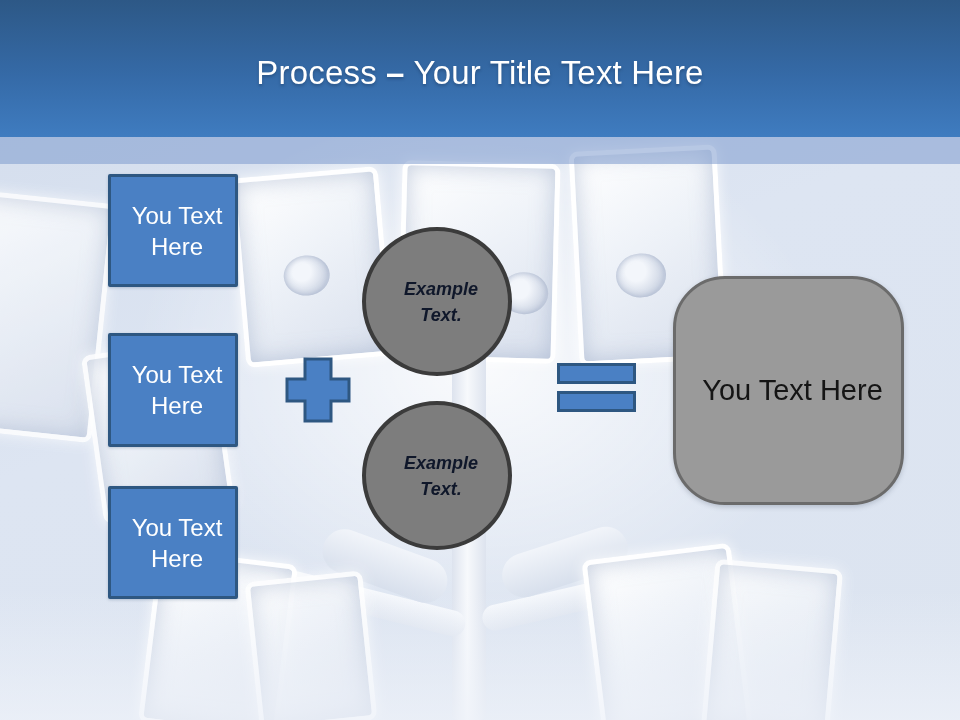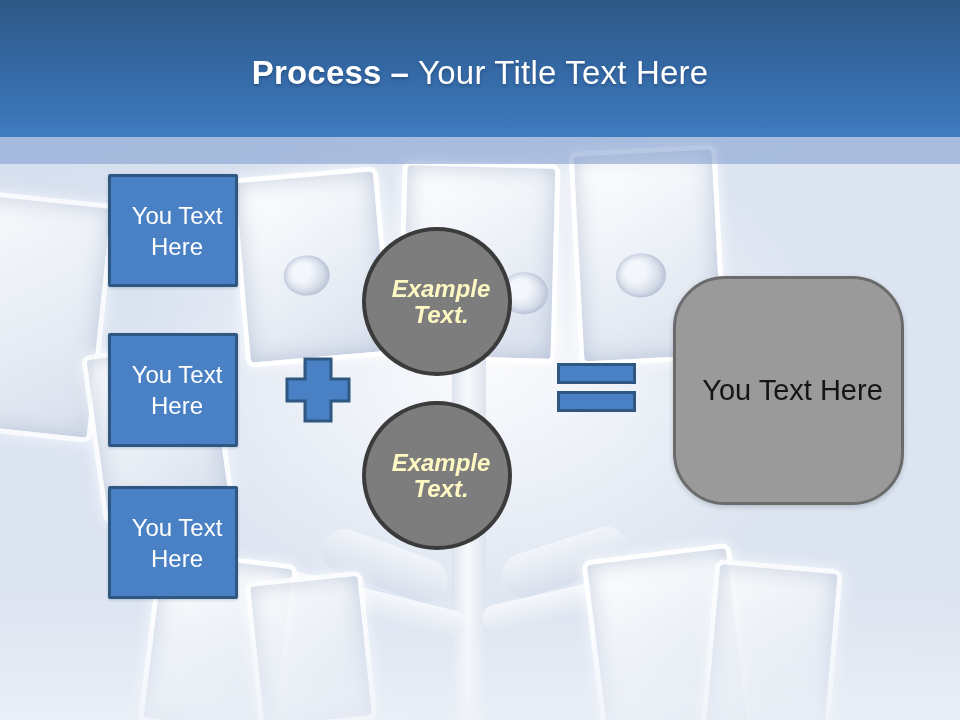--- a/index.html
+++ b/index.html
@@ -14,21 +14,21 @@
   .header {
     position:absolute; left:0; top:0; width:960px; height:137px; z-index:5;
     background:linear-gradient(180deg,#2d5886 0%,#356aa7 55%,#3f7cc0 100%);
   }
   .title {
     position:absolute; top:53px; left:0; width:100%;
     text-align:center; color:#ffffff; font-size:33px; line-height:40px;
     text-shadow:0 2px 3px rgba(20,40,70,.35);
     font-weight:400; letter-spacing:.2px;
   }
-  .title .em { font-weight:700; }
+  .title .em { font-weight:400; }
   .title .dash { font-weight:700; margin:0 9px; }
 
   
   .band {
     position:absolute; left:0; top:137px; width:960px; height:27px; z-index:2;
     background:rgba(125,155,205,0.55);
   }
 
   
   .photo { position:absolute; left:0; top:136px; width:960px; height:584px; z-index:1; }
@@ -97,21 +97,21 @@
 
   .circle {
     left:362px; width:150px; height:149px; border-radius:50%;
     background:#7d7d7d; border:4px solid #3b3b3b;
     display:flex; align-items:center; justify-content:center; text-align:center;
   }
   .circle1 { top:227px; }
   .circle2 { top:401px; }
   .circle span {
     display:block; width:112px;
-    color:#fef9c3; font-size:24px; line-height:26px;
+    color:#0f172a; font-size:18px; line-height:26px;
     font-weight:700; font-style:italic;
   }
 
   .equals { left:549px; top:363px; width:79px; }
   .eq-bar {
     width:79px; height:21px; background:#4a80c4; border:3px solid #2e5781;
   }
   .eq-bar + .eq-bar { margin-top:7px; }
 
   .result {

